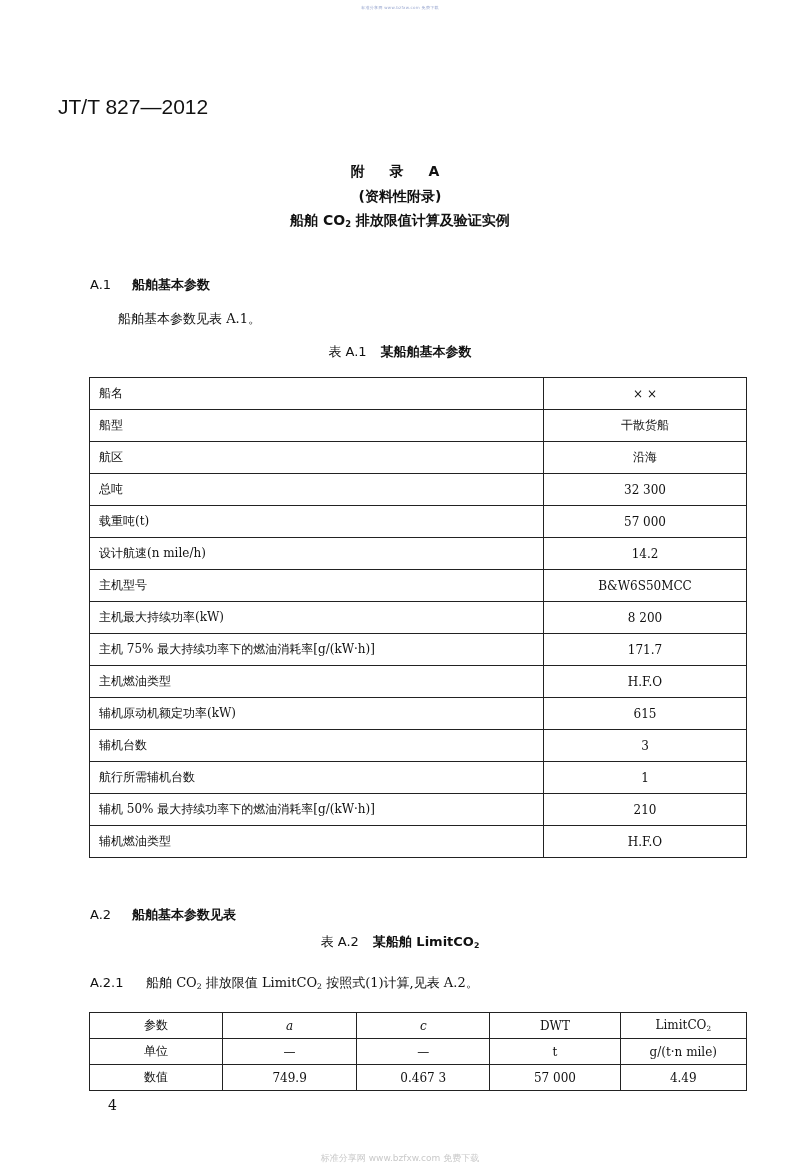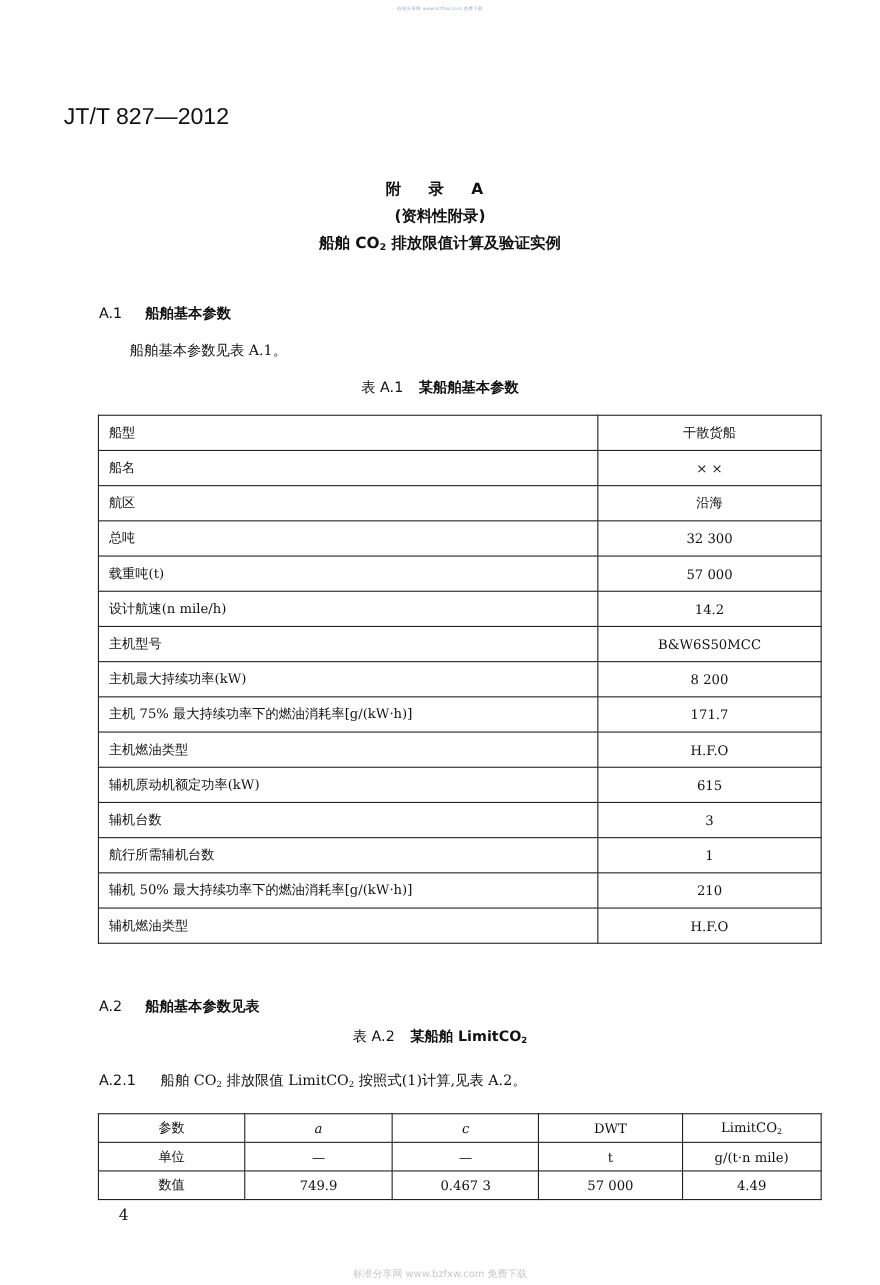--- a/index.html
+++ b/index.html
@@ -81,26 +81,26 @@
 </div>
 <div class="abs para" style="left:118px; top:310px;">船舶基本参数见表 A.1。</div>
 
 <div class="abs tbl-caption" style="top:343px;">
   <span class="cap-num">表 A.1</span><span>某船舶基本参数</span>
 </div>
 
 <table class="t1">
   <tbody>
     <tr>
+        <td class="k">船名</td>
+        <td class="v">× ×</td>
+      </tr>
+    <tr>
         <td class="k">船型</td>
         <td class="v">干散货船</td>
-      </tr>
-    <tr>
-        <td class="k">船名</td>
-        <td class="v">× ×</td>
       </tr>
     <tr>
         <td class="k">航区</td>
         <td class="v">沿海</td>
       </tr>
     <tr>
         <td class="k">总吨</td>
         <td class="v">32 300</td>
       </tr>
     <tr>

